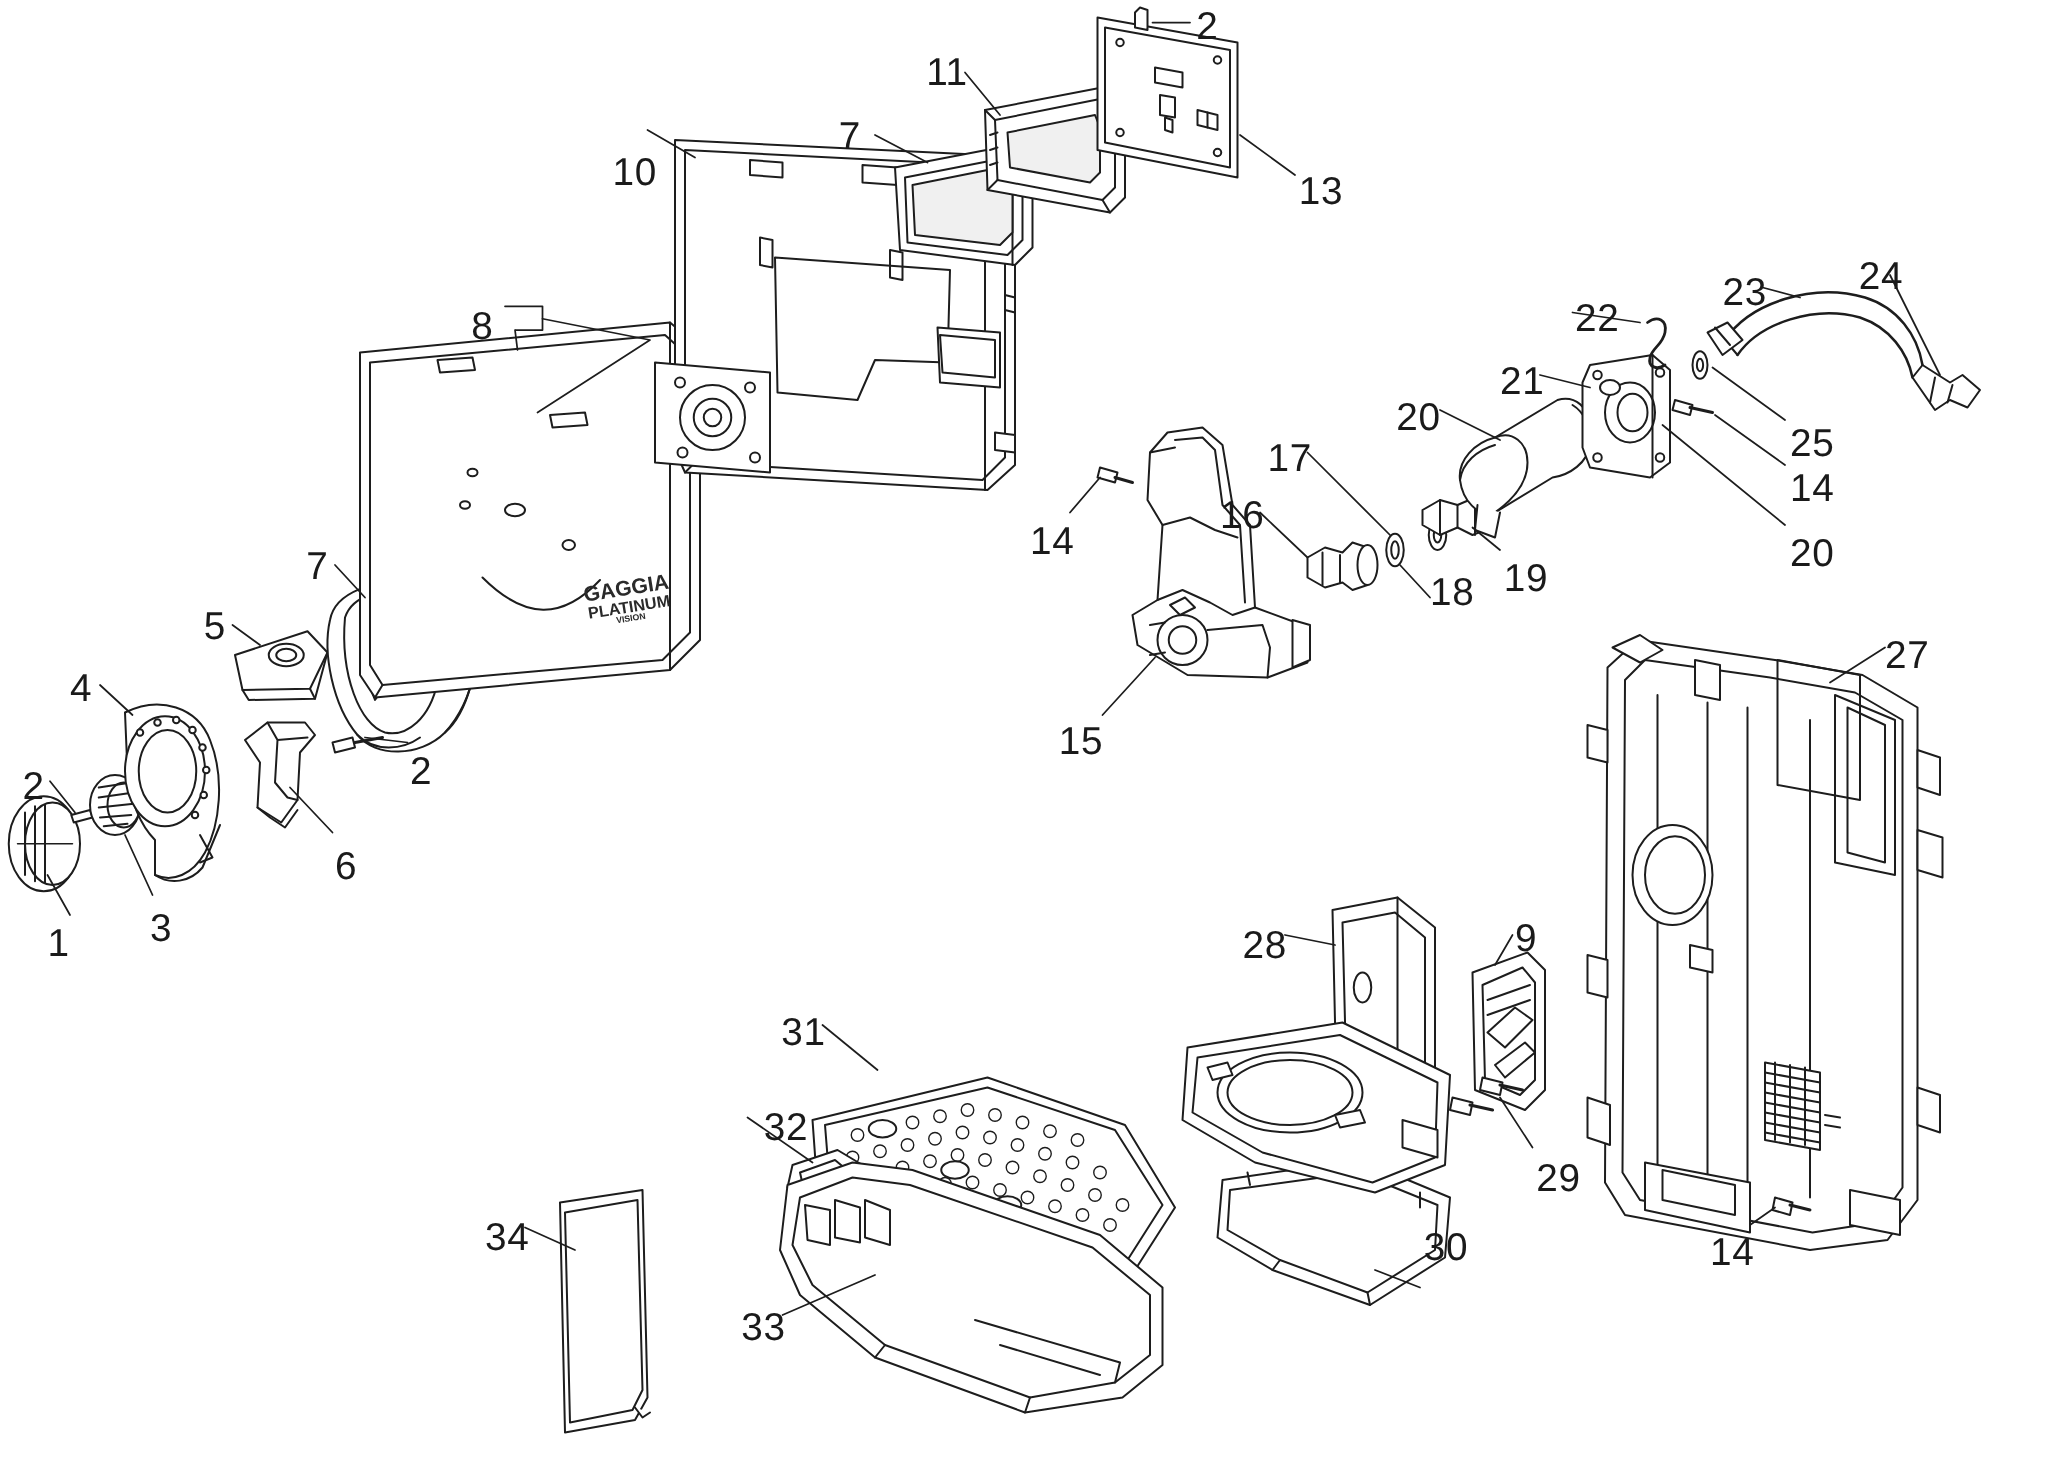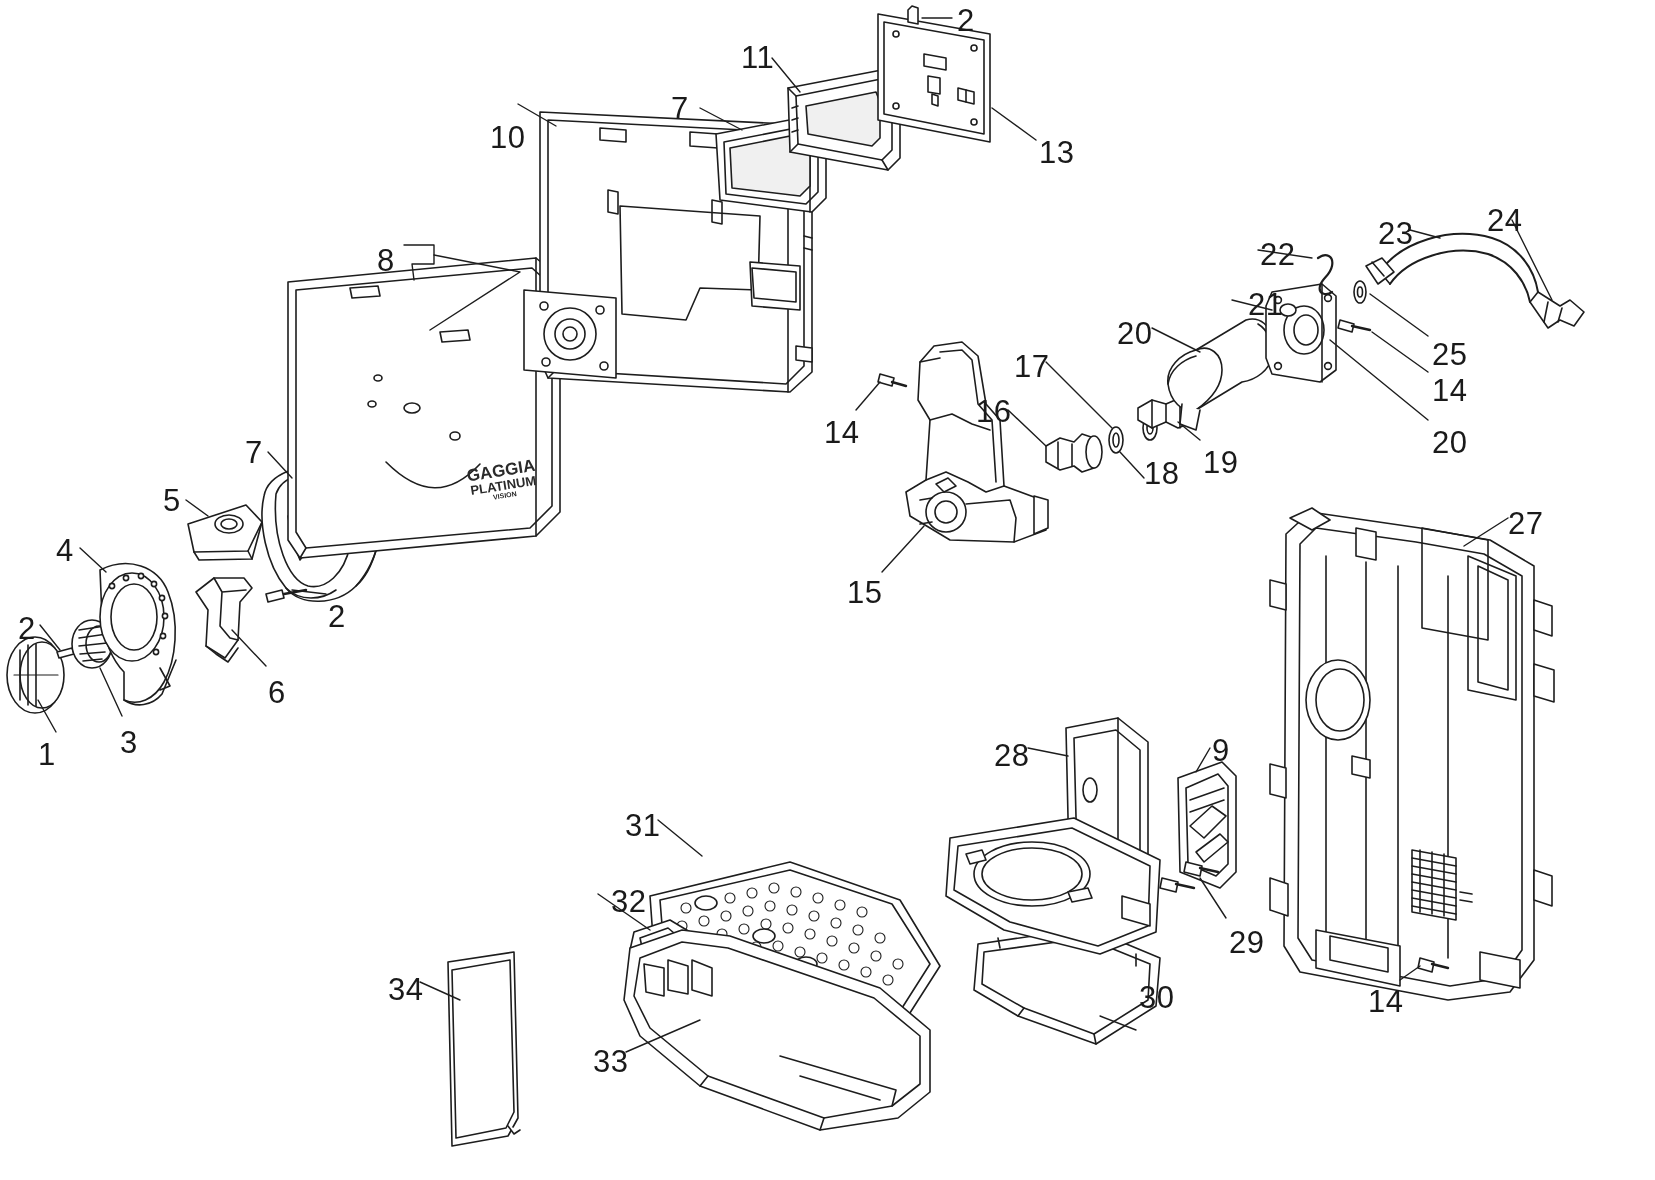--- a/index.html
+++ b/index.html
@@ -556,21 +556,21 @@
   <div class="callout" style="left:741px; top:42px;">11</div>
   <div class="callout" style="left:957px; top:5px;">2</div>
   <div class="callout" style="left:1039px; top:137px;">13</div>
   <div class="callout" style="left:824px; top:417px;">14</div>
   <div class="callout" style="left:847px; top:577px;">15</div>
   <div class="callout" style="left:976px; top:396px;">16</div>
   <div class="callout" style="left:1014px; top:351px;">17</div>
   <div class="callout" style="left:1144px; top:458px;">18</div>
   <div class="callout" style="left:1203px; top:447px;">19</div>
   <div class="callout" style="left:1117px; top:318px;">20</div>
-  <div class="callout" style="left:1200px; top:289px;margin-left:48px;">21</div>
+  <div class="callout" style="left:1200px; top:289px;">21</div>
   <div class="callout" style="left:1226px; top:239px;margin-left:34px;">22</div>
   <div class="callout" style="left:1378px; top:218px;">23</div>
   <div class="callout" style="left:1487px; top:205px;">24</div>
   <div class="callout" style="left:1432px; top:339px;">25</div>
   <div class="callout" style="left:1432px; top:375px;">14</div>
   <div class="callout" style="left:1432px; top:427px;">20</div>
   <div class="callout" style="left:1508px; top:508px;">27</div>
   <div class="callout" style="left:994px; top:740px;">28</div>
   <div class="callout" style="left:1212px; top:735px;">9</div>
   <div class="callout" style="left:1229px; top:927px;">29</div>

